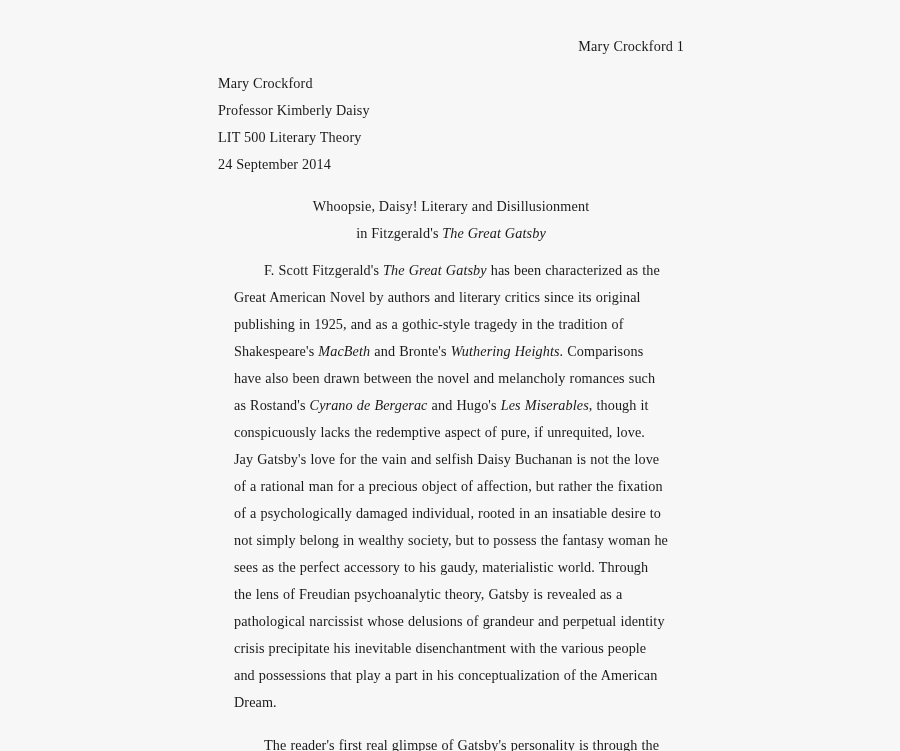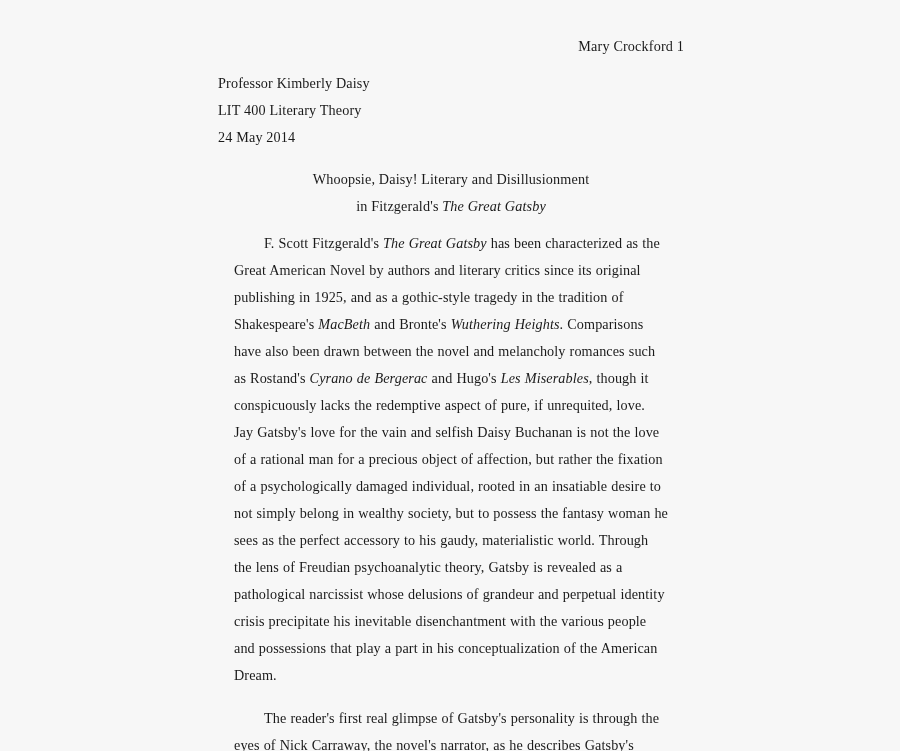--- a/index.html
+++ b/index.html
@@ -88,23 +88,24 @@
 </head>
 <body>
 
 <div class="page">
 
   <div class="running-header">Mary Crockford 1</div>
 
   <div class="doc-body">
 
     <div class="heading-block">
+      <p class="heading-line">Mary Crockford</p>
       <p class="heading-line">Professor Kimberly Daisy</p>
-      <p class="heading-line">LIT 400 Literary Theory</p>
-      <p class="heading-line">24 May 2014</p>
+      <p class="heading-line">LIT 500 Literary Theory</p>
+      <p class="heading-line">24 September 2014</p>
     </div>
 
     <div class="title-block">
       <p class="title-line">Whoopsie, Daisy! Literary and Disillusionment</p>
       <p class="title-line">
         <span>in Fitzgerald's </span><em>The Great Gatsby</em>
       </p>
     </div>
 
     <p class="para first-para"><span>F. Scott Fitzgerald's </span><em>The Great Gatsby</em><span> has been characterized as the Great American Novel by authors and literary critics since its original publishing in 1925, and as a gothic-style tragedy in the tradition of Shakespeare's </span><em>MacBeth</em><span> and Bronte's </span><em>Wuthering Heights</em><span>.  Comparisons have also been drawn between the novel and melancholy romances such as Rostand's </span><em>Cyrano de Bergerac</em><span> and Hugo's </span><em>Les Miserables</em><span>, though it conspicuously lacks the redemptive aspect of pure, if unrequited, love.  Jay Gatsby's love for the vain and selfish Daisy Buchanan is not the love of a rational man for a precious object of affection, but rather the fixation of a psychologically damaged individual, rooted in an insatiable desire to not simply belong in wealthy society, but to possess the fantasy woman he sees as the perfect accessory to his gaudy, materialistic world.  Through the lens of Freudian psychoanalytic theory, Gatsby is revealed as a pathological narcissist whose delusions of grandeur and perpetual identity crisis precipitate his inevitable disenchantment with the various people and possessions that play a part in his conceptualization of the American Dream.</span></p>

